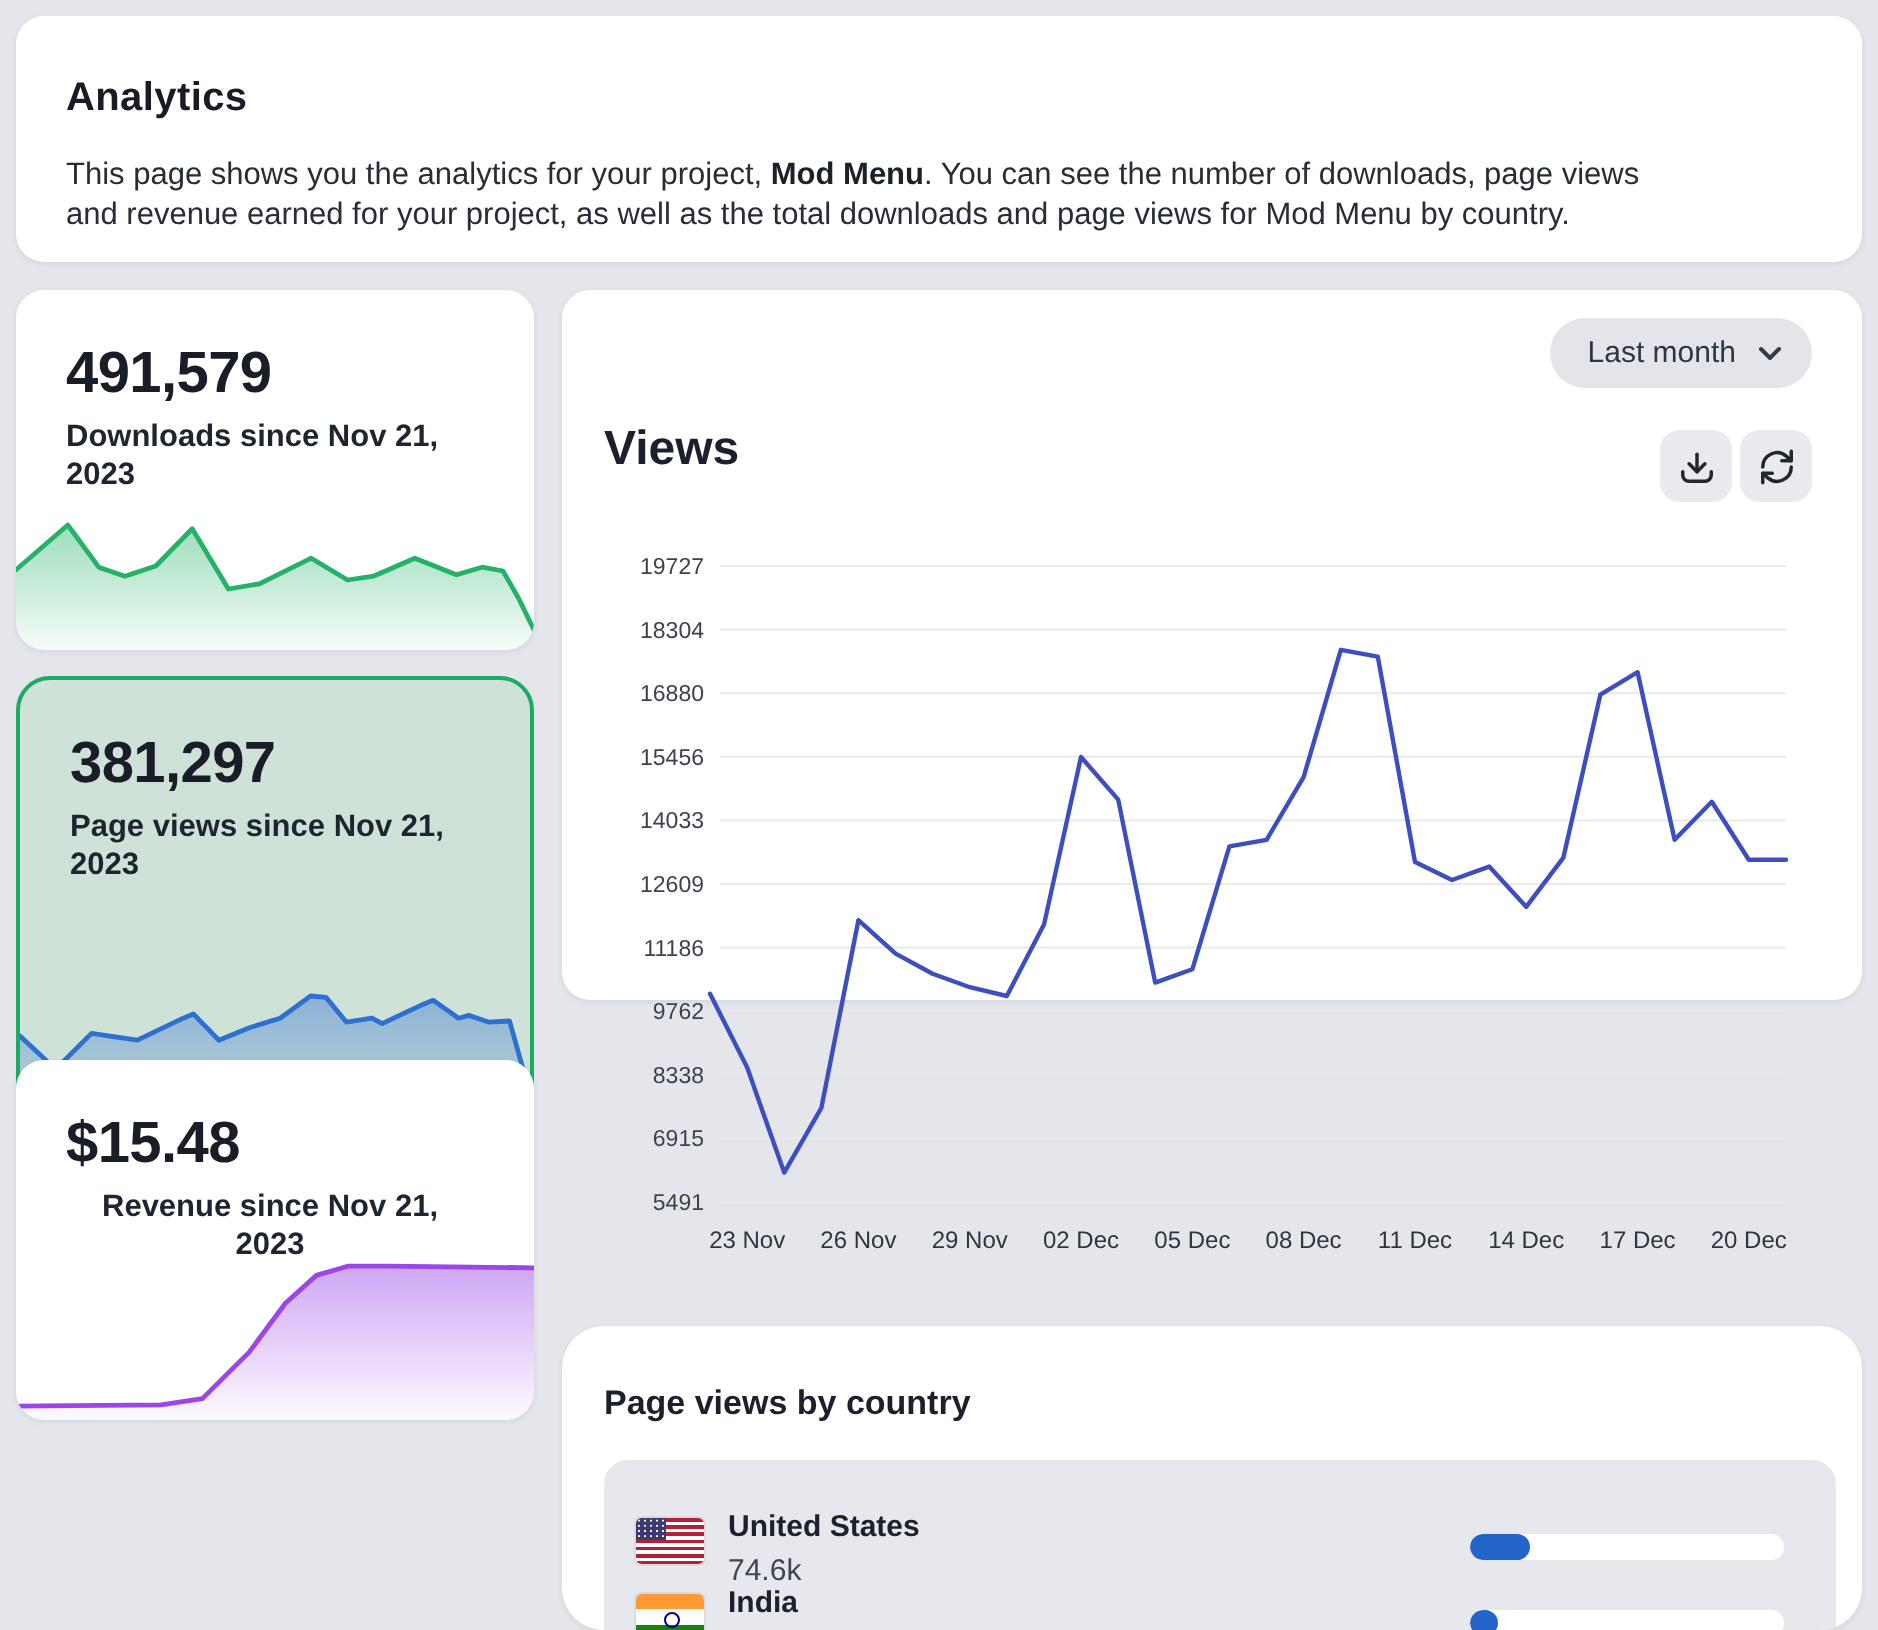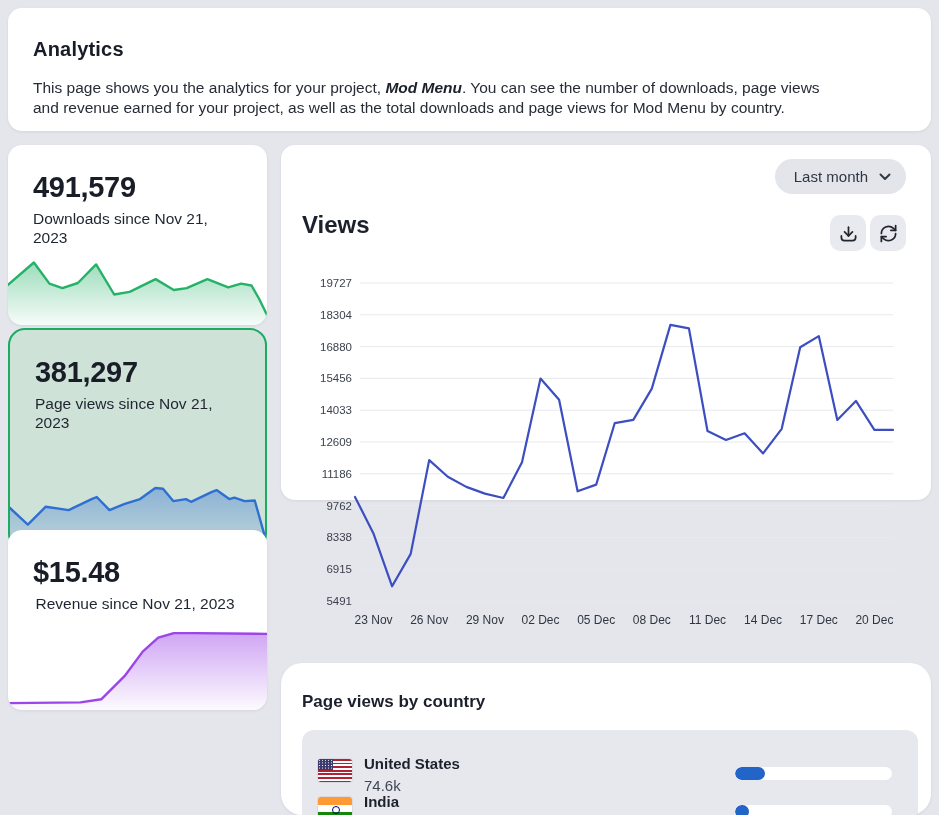--- a/index.html
+++ b/index.html
@@ -5,27 +5,27 @@
   * { box-sizing: border-box; margin: 0; padding: 0; }
   html, body { width: 939px; height: 815px; overflow: hidden; }
   body { background: #e4e6ec; font-family: "Liberation Sans", sans-serif; color: #1a1f2b; }
   .page { position: relative; width: 939px; height: 815px; }
   .card { position: absolute; background: #fff; border-radius: 14px; box-shadow: 0 1px 3px rgba(25,30,50,.08); }
 
   
   .header-card { left: 8px; top: 8px; width: 923px; height: 123px; }
   .page-title { position: absolute; left: 25px; top: 30px; font-size: 20px; font-weight: 800; color: #171c26; letter-spacing: .2px; }
   .page-desc { position: absolute; left: 25px; top: 70px; width: 885px; font-size: 15.5px; line-height: 19.5px; color: #272c36; }
-  .page-desc b { font-weight: 700; color: #1b2029; font-style: italic; }
+  .page-desc b { font-weight: 700; color: #1b2029; }
 
   
   .stat-card { left: 8px; width: 259px; height: 180px; overflow: hidden; cursor: pointer; }
   .stat-card.selected { background: #cfe2d8; border: 2px solid #1cab63; box-shadow: none; }
   .stat-value { position: absolute; left: 25px; top: 26px; font-size: 29px; font-weight: 800; color: #181d28; letter-spacing: -.3px; }
-  .stat-label { position: absolute; left: 25px; top: 64px; width: 204px; font-size: 15.5px; font-weight: 400; line-height: 19px; color: #1f2530; }
+  .stat-label { position: absolute; left: 25px; top: 64px; width: 204px; font-size: 15.5px; font-weight: 700; line-height: 19px; color: #1f2530; }
   .spark { position: absolute; left: 0; right: 0; bottom: -1px; display: block; width: 100%; }
 
   
   .chart-card { left: 281px; top: 145px; width: 650px; height: 355px; }
   .range-btn { position: absolute; right: 25px; top: 14px; height: 35px; padding: 0 15px 0 19px; display: flex; align-items: center; gap: 11px;
                background: #e3e5ea; border: none; border-radius: 18px; font-family: inherit; font-size: 15px; font-weight: 500; color: #2e3644; cursor: pointer; }
   .views-title { position: absolute; left: 21px; top: 66px; font-size: 24px; font-weight: 800; color: #1b202c; }
   .icon-btn { position: absolute; top: 70px; width: 36px; height: 36px; border: none; border-radius: 10px; background: #e8eaef;
               display: flex; align-items: center; justify-content: center; cursor: pointer; color: #22262e; }
   .icon-btn.dl { left: 549px; } .icon-btn.rf { left: 589px; }
@@ -80,21 +80,21 @@
 
   <div class="card stat-card" style="top:145px;">
     <div class="stat-value">491,579</div>
     <div class="stat-label">Downloads since Nov 21, 2023</div>
     <svg id="spark-downloads" class="spark" height="72" viewBox="0 0 259 72" preserveAspectRatio="none">
         <path d="M0.0 30.9 L 25.9 8.5 L 41.4 29.6 L 54.4 34.1 L 69.9 29.0 L 88.1 10.4 L 106.2 40.5 L 121.7 37.9 L 147.6 25.1 L 165.8 36.0 L 178.7 34.1 L 199.4 25.1 L 220.2 33.4 L 233.1 29.6 L 243.5 31.5 L 251.2 45.0 L 259.0 61.0 L 259 72 L 0 72 Z" fill="url(#grad-green)"></path>
         <polyline points="0.0,30.9 25.9,8.5 41.4,29.6 54.4,34.1 69.9,29.0 88.1,10.4 106.2,40.5 121.7,37.9 147.6,25.1 165.8,36.0 178.7,34.1 199.4,25.1 220.2,33.4 233.1,29.6 243.5,31.5 251.2,45.0 259.0,61.0" fill="none" stroke="#25b268" stroke-width="2.4" stroke-linejoin="round" stroke-linecap="round"></polyline>
       </svg>
   </div>
 
-  <div class="card stat-card selected" style="top:328px; height:223px;border-radius:17px;">
+  <div class="card stat-card selected" style="top:338px; height:223px;border-radius:17px;">
     <div class="stat-value">381,297</div>
     <div class="stat-label">Page views since Nov 21, 2023</div>
     <svg id="spark-pageviews" class="spark" height="77" viewBox="0 0 259 77" preserveAspectRatio="none">
         <path d="M0.0 35.0 L 18.1 51.6 L 36.3 33.7 L 59.6 37.1 L 82.9 26.1 L 88.1 24.0 L 101.0 37.1 L 116.5 30.9 L 132.1 26.1 L 147.6 15.0 L 155.4 15.7 L 165.8 28.1 L 178.7 26.1 L 183.9 28.8 L 204.6 19.2 L 209.8 17.1 L 222.7 26.1 L 227.9 24.7 L 238.3 28.1 L 248.6 27.5 L 259.0 64.0 L 259 77 L 0 77 Z" fill="url(#grad-blue)"></path>
         <polyline points="0.0,35.0 18.1,51.6 36.3,33.7 59.6,37.1 82.9,26.1 88.1,24.0 101.0,37.1 116.5,30.9 132.1,26.1 147.6,15.0 155.4,15.7 165.8,28.1 178.7,26.1 183.9,28.8 204.6,19.2 209.8,17.1 222.7,26.1 227.9,24.7 238.3,28.1 248.6,27.5 259.0,64.0" fill="none" stroke="#2e6fd2" stroke-width="2.4" stroke-linejoin="round" stroke-linecap="round"></polyline>
       </svg>
   </div>
 
   <div class="card stat-card" style="top:530px;text-align:center;">
     <div class="stat-value">$15.48</div>

